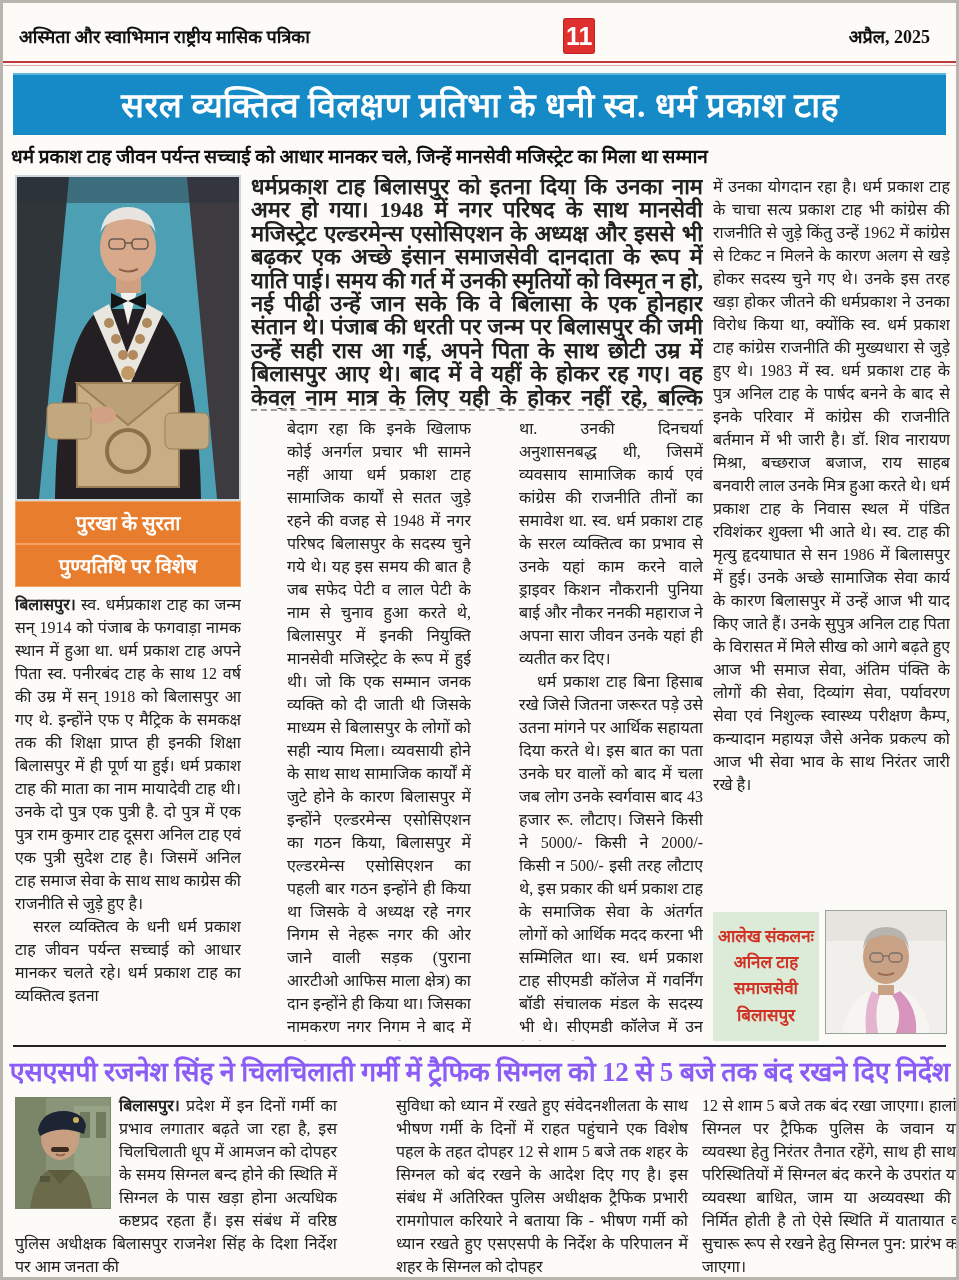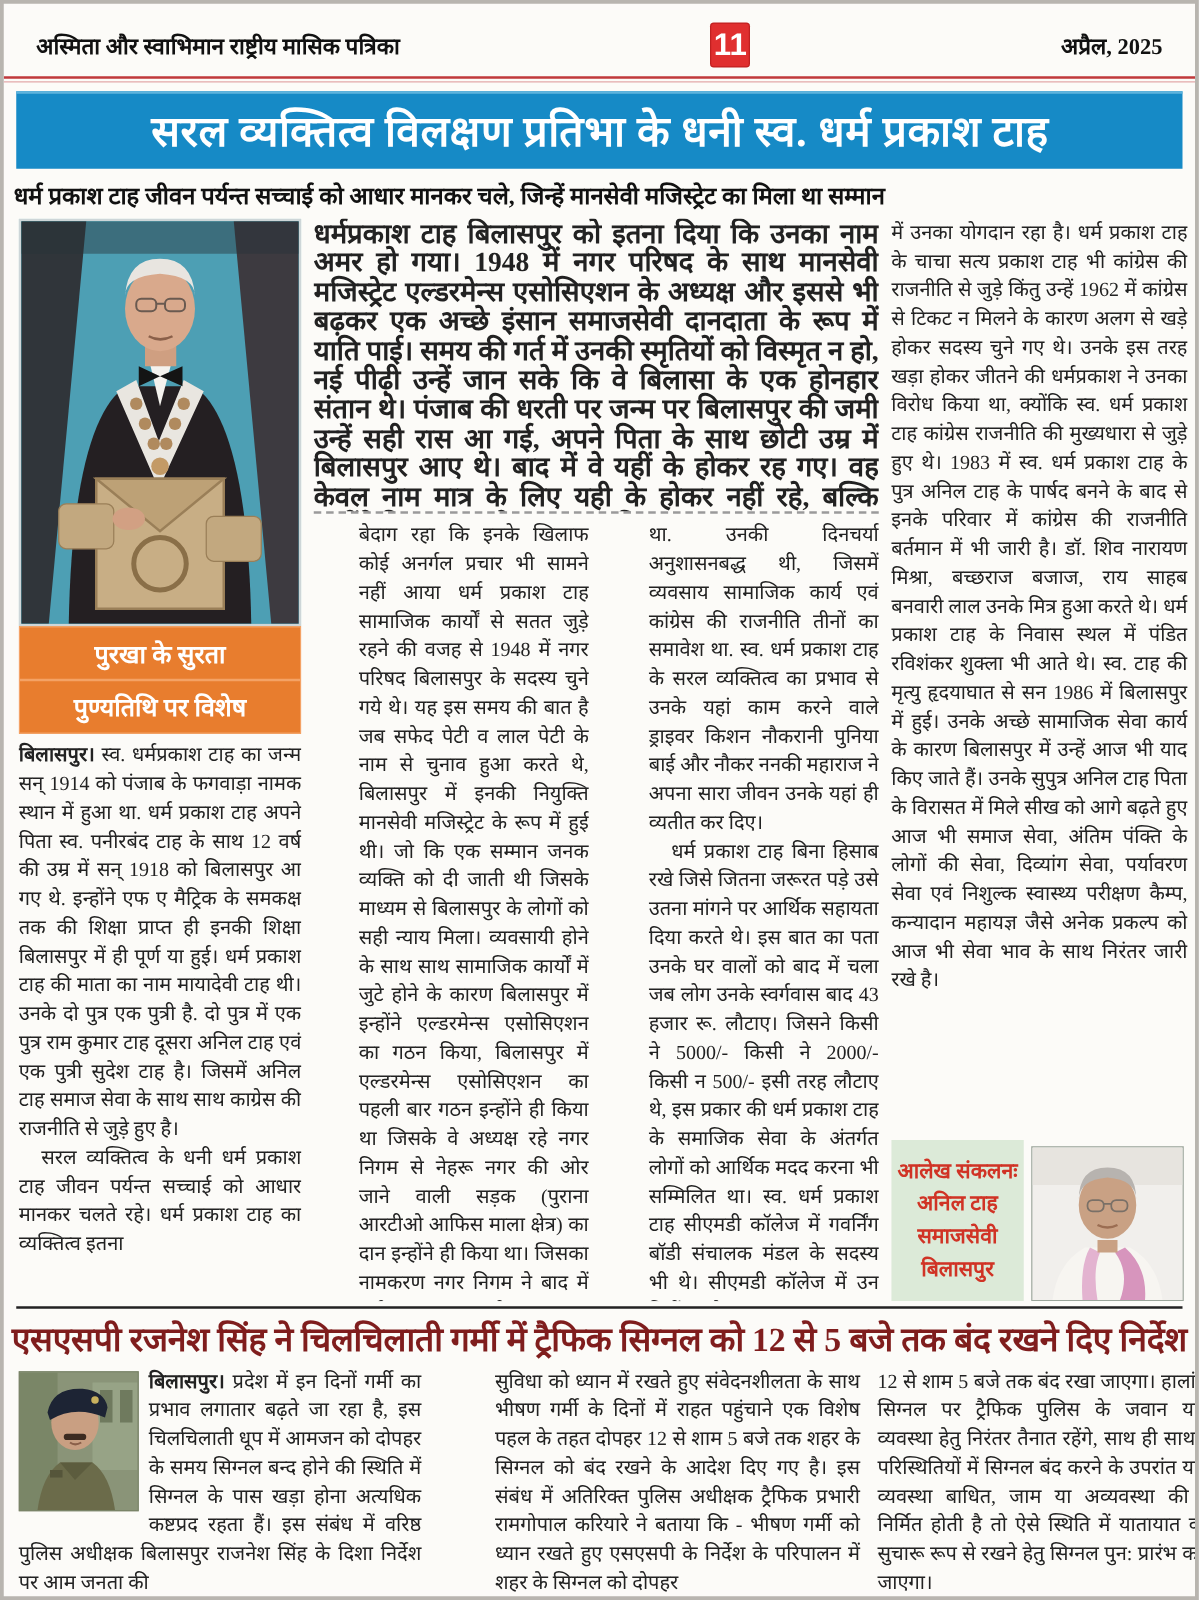--- a/index.html
+++ b/index.html
@@ -7,21 +7,21 @@
   .page {
     width: 959px; height: 1280px; margin: 0 auto; position: relative;
     background: #fcfbf8; overflow: hidden;
     border: 3px solid #b8b5af;
     font-family: "Liberation Serif", "DejaVu Serif", serif;
     color: #1b1b1b;
   }
   
   .masthead {
     display: flex; align-items: center; justify-content: space-between;
-    padding: 16px 26px 8px 26px;
+    padding: 16px 26px 8px 16px;
   }
   .masthead .title, .masthead .date { font-weight: bold; font-size: 18px; color: #111; }
   .pagenum {
     width: 30px; height: 34px; background: #e02f2f; color: #fff;
     font-family: "Liberation Sans", sans-serif; font-weight: bold; font-size: 25px;
     display: flex; align-items: center; justify-content: center; border-radius: 2px;
     box-shadow: 0 0 0 1px #c02020;
   }
   .rule-red   { height: 2px; background: #c0393b; }
   .rule-pink  { height: 1px; background: #e2a9a9; margin-top: 2px; }
@@ -56,31 +56,31 @@
   .col-1 .body-text { margin-top: 6px; height: 452px; }
   
   .lead {
     font-size: 22px; font-weight: bold; line-height: 23.4px; color: #222;
     text-align: justify; height: 236px; overflow: hidden;
     border-bottom: 2px dashed #9a9a9a; padding-bottom: 4px;
   }
   .mid-cols { display: flex; gap: 12px; margin-top: 6px; flex: 1; overflow: hidden; }
   .mid-cols .mcol { width: 220px; overflow: hidden; margin-left: 36px; }
   
-  .author-row { display: flex; gap: 6px; margin-top: 8px; align-items: flex-end; }
+  .author-row { display: flex; gap: 6px; margin-top: 8px; align-items: center; }
   .credit-box {
     background: #dcead8; color: #d03325; font-weight: bold; font-size: 17px;
     line-height: 1.55; text-align: center; white-space: pre-line;
     width: 106px; padding: 12px 2px; margin-top: 8px;
   }
   .author-photo-frame { width: 122px; height: 124px; border: 1px solid #9aa59a; background: #f2f1ef; }
   
   .section-divider { height: 2px; background: #222; margin: 4px 10px 0 10px; }
   .traffic-headline {
-    text-align: center; font-weight: bold; font-size: 27px; color: #7f1d1d;
+    text-align: right; font-weight: bold; font-size: 27px; color: #8b5cf6;
     padding: 5px 6px 3px 6px; letter-spacing: -0.2px;
   }
   .bottom-grid { display: flex; gap: 14px; padding: 2px 12px 0 12px; height: 186px; overflow: hidden; }
   .b-col1 { width: 322px; flex: none; }
   .b-col2 { width: 292px; flex: none; margin-left: 45px; }
   .b-col3 { width: 293px; flex: none; }
   .police-photo-frame {
     float: left; width: 96px; height: 112px; margin: 3px 8px 2px 0;
     border: 1px solid #7a8468; background: #8a9478;
   }

